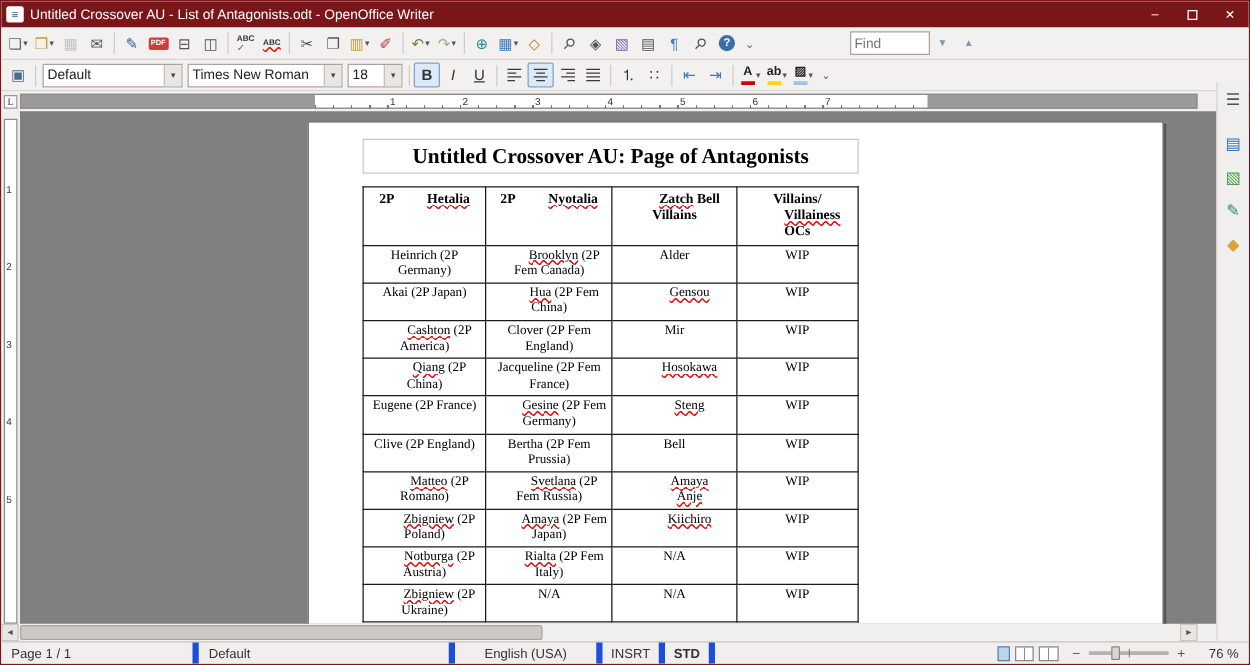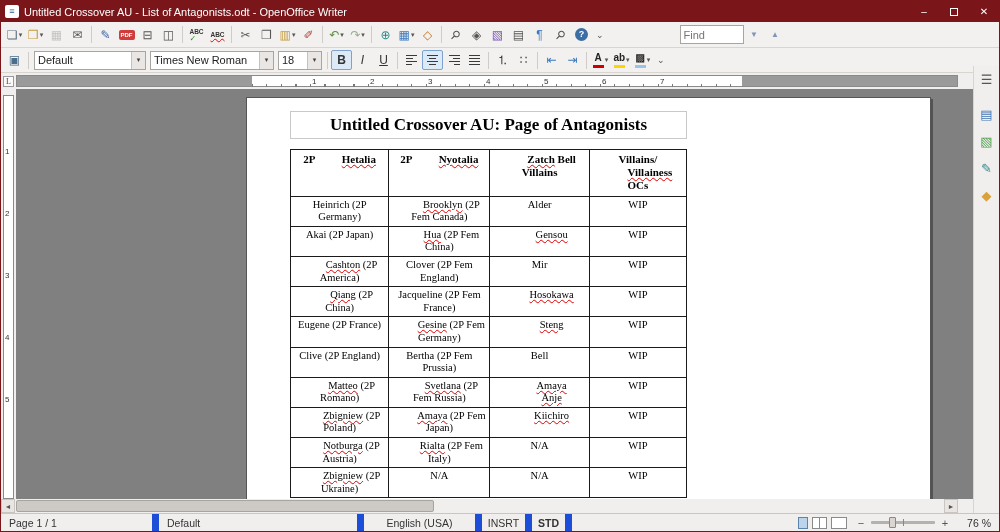--- a/index.html
+++ b/index.html
@@ -77,21 +77,21 @@
   .hscrollrow{height:14px;flex:0 0 14px;display:flex;background:#f1efee;margin-right:41px;font-size:7px;color:#555;}
   .hscrollrow .sarrow{width:14px;height:100%;}
   .htrack{flex:1;position:relative;}
   .hthumb{position:absolute;left:1px;top:1px;bottom:1px;width:45%;background:#cdc9c5;border:1px solid #a8a4a0;border-radius:2px;}
   
   .sidestrip{position:absolute;right:0;top:65px;bottom:18px;width:26px;background:#f1efee;border-left:1px solid #d8d4d0;display:flex;flex-direction:column;align-items:center;padding-top:6px;gap:9px;}
   .sicon{font-size:13px;line-height:15px;width:20px;height:18px;text-align:center;}
   .sicon:first-child{margin-bottom:8px;}
   
   .statusbar{height:18px;flex:0 0 18px;background:#f1efee;border-top:1px solid #c9c5c1;display:flex;align-items:center;font-size:10.5px;color:#333;}
-  .sfield{height:100%;display:flex;align-items:center;padding:0 8px;border-right:7px solid #1d4ed8;}
+  .sfield{height:100%;display:flex;align-items:center;padding:0 8px;border-right:5px solid #1d4ed8;}
   .f-page{width:158px;}
   .f-style{width:205px;}
   .f-lang{width:118px;justify-content:center;}
   .f-ins{width:50px;justify-content:center;}
   .f-sel{width:40px;justify-content:center;font-weight:bold;}
   .f-spacer{flex:1;border-right:none;}
   .viewicons{display:flex;align-items:center;margin-right:6px;}
   .vicon{width:10px;height:12px;border:1px solid #8a8a8a;background:#fff;margin:0 2px;display:inline-block;}
   .vicon.active{background:#bcd4ea;border-color:#5b84ad;}
   .vicon.multi{width:15px;background:linear-gradient(to right,#fff 45%,#8a8a8a 45%,#8a8a8a 55%,#fff 55%);}

